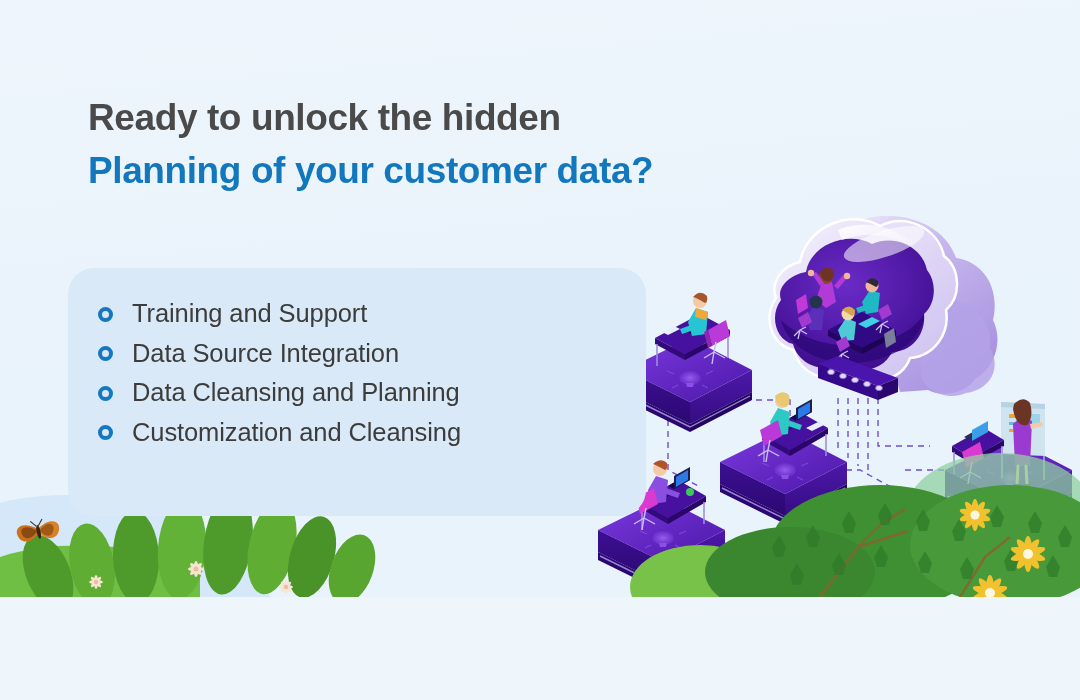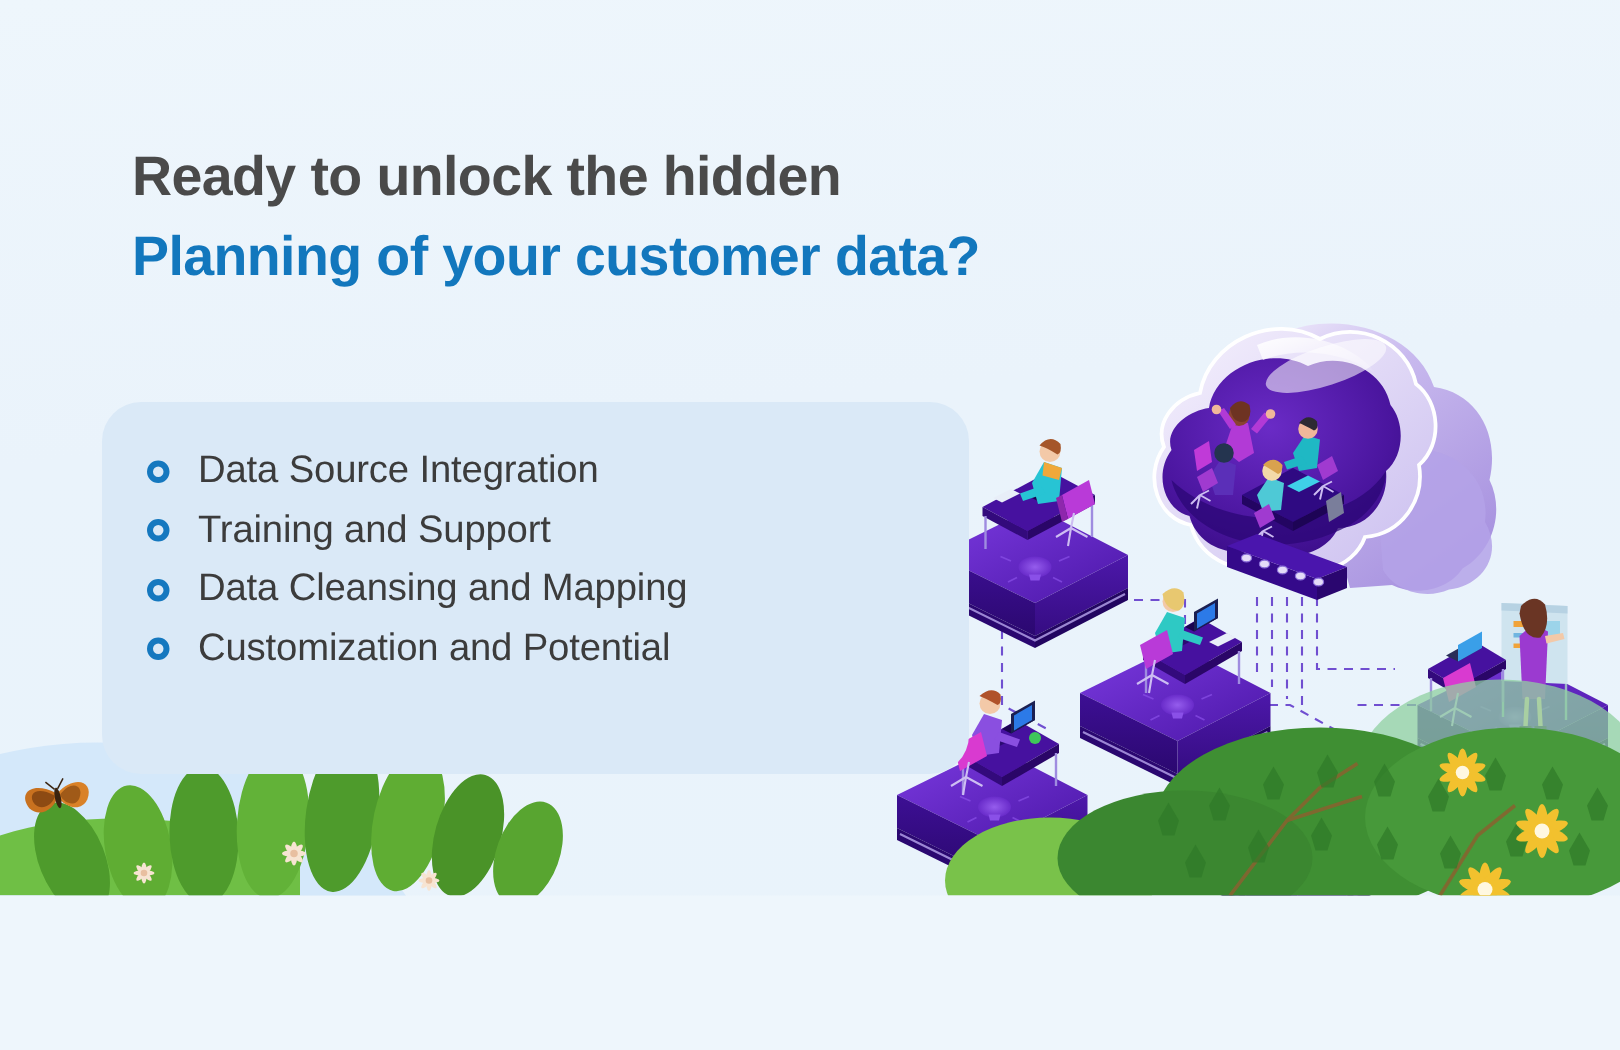--- a/index.html
+++ b/index.html
@@ -585,30 +585,30 @@
 
   <div class="headline">
     <span class="line1">Ready to unlock the hidden</span>
     <span class="line2">Planning of your customer data?</span>
   </div>
 
   <div class="feature-card">
     <ul class="feature-list">
       <li class="feature-item">
         <span class="bullet-ring"></span>
+        <span class="feature-label">Training and Support</span>
+      </li>
+      <li class="feature-item">
+        <span class="bullet-ring"></span>
         <span class="feature-label">Data Source Integration</span>
       </li>
       <li class="feature-item">
         <span class="bullet-ring"></span>
-        <span class="feature-label">Training and Support</span>
+        <span class="feature-label">Data Cleansing and Planning</span>
       </li>
       <li class="feature-item">
         <span class="bullet-ring"></span>
-        <span class="feature-label">Data Cleansing and Mapping</span>
-      </li>
-      <li class="feature-item">
-        <span class="bullet-ring"></span>
-        <span class="feature-label">Customization and Potential</span>
+        <span class="feature-label">Customization and Cleansing</span>
       </li>
     </ul>
   </div>
 
 </div>
 
 </body></html>

